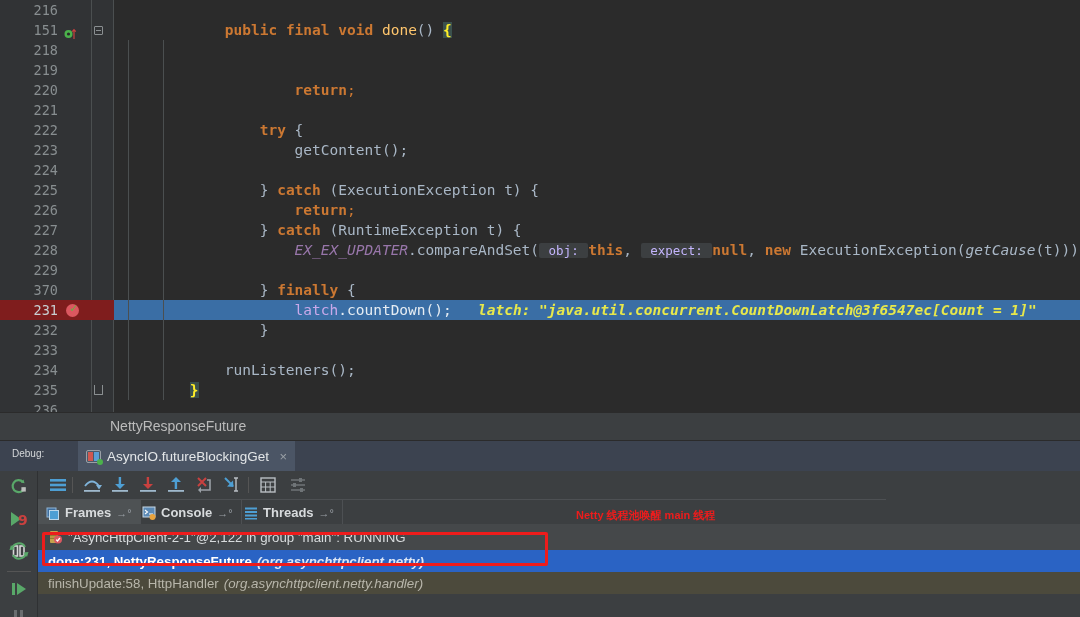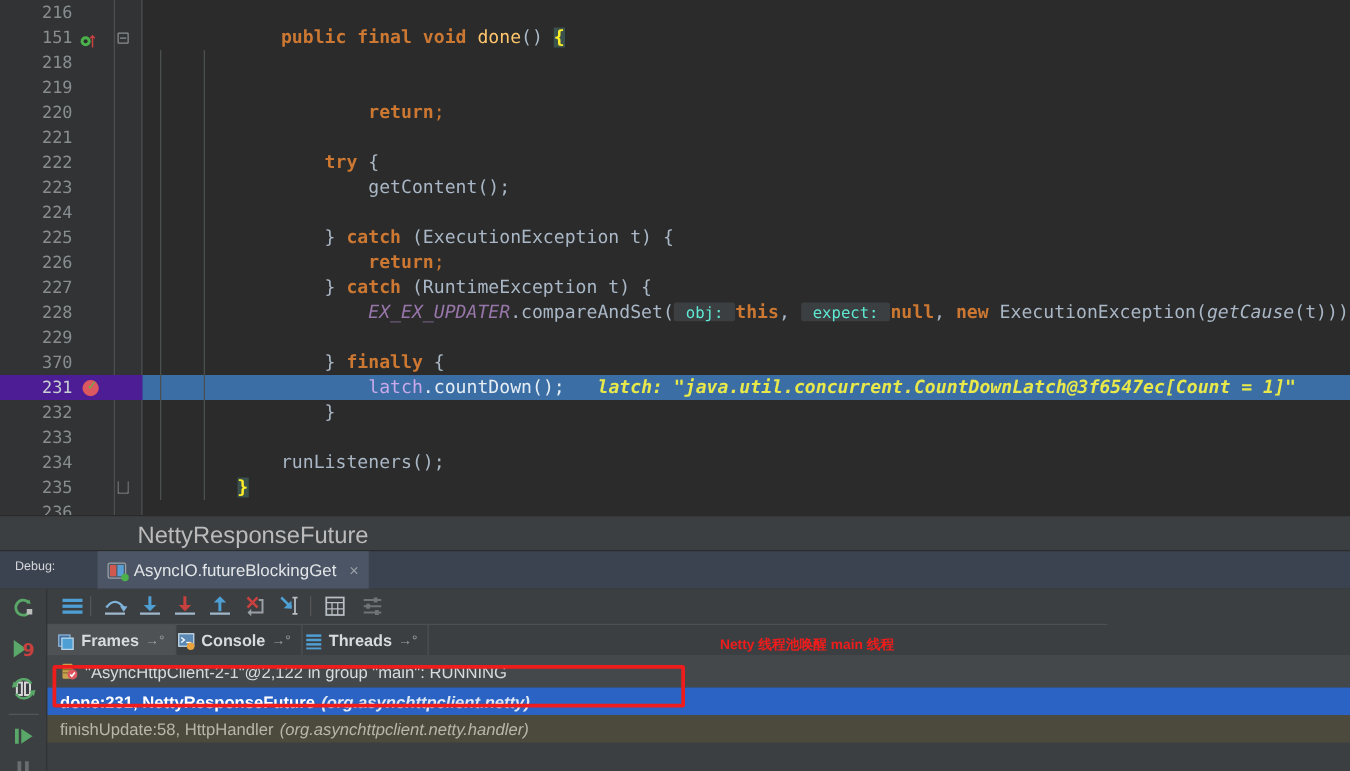--- a/index.html
+++ b/index.html
@@ -44,42 +44,42 @@
   }
   .ln {
     position: absolute; left: 0; width: 58px; top: 0;
     text-align: right; color: #888e90; font-size: 13.5px;
     font-family: "DejaVu Sans Mono", monospace;
   }
   .code {
     position: absolute; left: 120px; top: 0; white-space: pre;
     color: #a9b7c6;
   }
-  .line.hl { background: #4c1d95; }
+  .line.hl { background: #7f1d1d; }
   .line.hl .ln { color: #c8cfd2; }
   .hlband {
     position: absolute; left: 114px; top: 0; height: 20px; width: 966px;
     background: #3a6ea5;
   }
 
   
   .iguide {
     position: absolute; width: 1px; background: #4b4f50; top: 0; height: 20px;
   }
 
   
   .kw   { color: #cc7832; font-weight: bold; }
   .fn   { color: #ffc66d; }
   .id   { color: #a9b7c6; }
   .pun  { color: #a9b7c6; }
   .semi { color: #cc7832; }
   .brace-hl { background: #3b514d; color: #ffef28; font-weight: bold; }
   .stat { color: #9876aa; font-style: italic; }
   .field { color: #9876aa; }
-  .hint { color: #5eead4; background: #3c3f41; font-size: 12.5px; border-radius: 2px; padding: 0 2px; }
+  .hint { color: #c4b5fd; background: #3c3f41; font-size: 12.5px; border-radius: 2px; padding: 0 2px; }
   .italfn { color: #a9b7c6; font-style: italic; }
   .inline-val {
     color: #e8e84a; font-style: italic; font-weight: bold;
   }
   .hl .id, .hl .pun { color: #e6edf3; }
   .hl .field { color: #c9a9ea; }
   .bp-icon {
     width: 13px; height: 13px; border-radius: 50%;
     background: #db5860; position: absolute; left: 66px; top: 4px;
   }
@@ -103,21 +103,21 @@
     border: 1px solid #8a8f91; border-top: none; border-radius: 0 0 1px 1px;
   }
 
   
   .breadcrumb {
     position: absolute; left: 0; top: 412px; width: 1080px; height: 28px;
     background: #3c3f41; border-top: 1px solid #2b2b2b;
   }
   .breadcrumb .crumb {
     position: absolute; left: 110px; top: 5px;
-    color: #bbbbbb; font-size: 19px; font-family: "Liberation Sans", sans-serif;
+    color: #bbbbbb; font-size: 14px; font-family: "Liberation Sans", sans-serif;
   }
 
   
   .debugbar {
     position: absolute; left: 0; top: 440px; width: 1080px; height: 31px;
     background: #3c4350; border-top: 1px solid #2b2b2b;
   }
   .debug-label {
     position: absolute; left: 12px; top: 7px; color: #d5d8da; font-size: 10px;
   }

